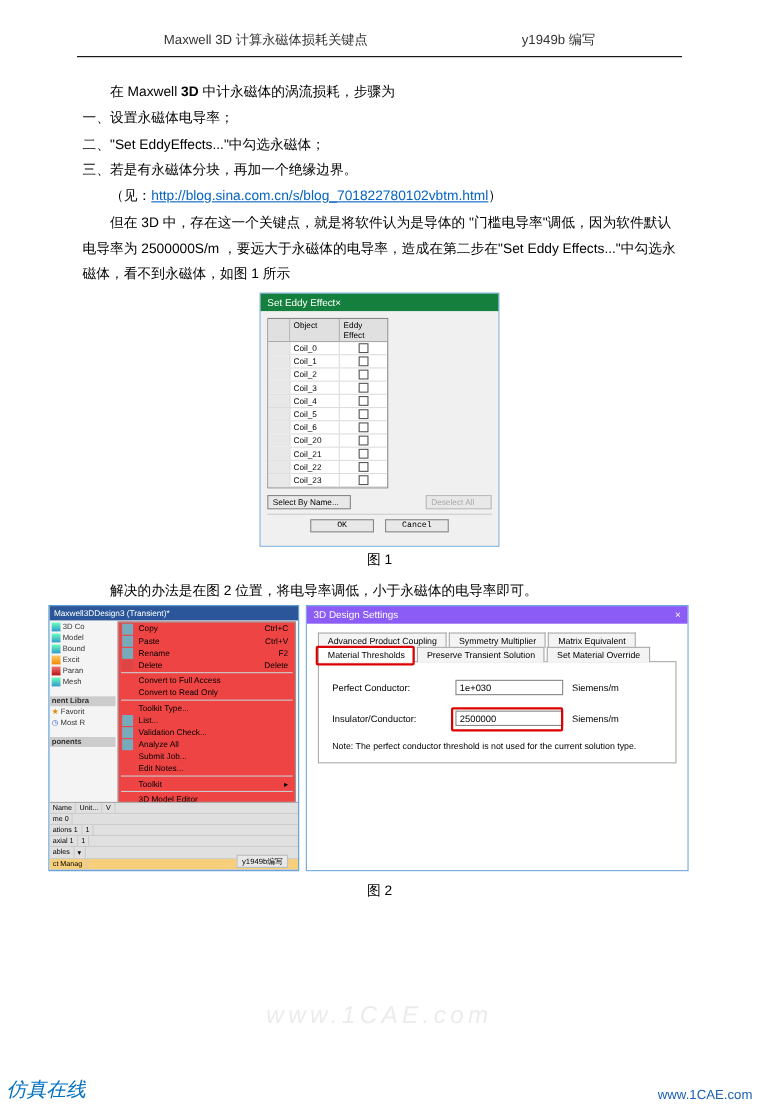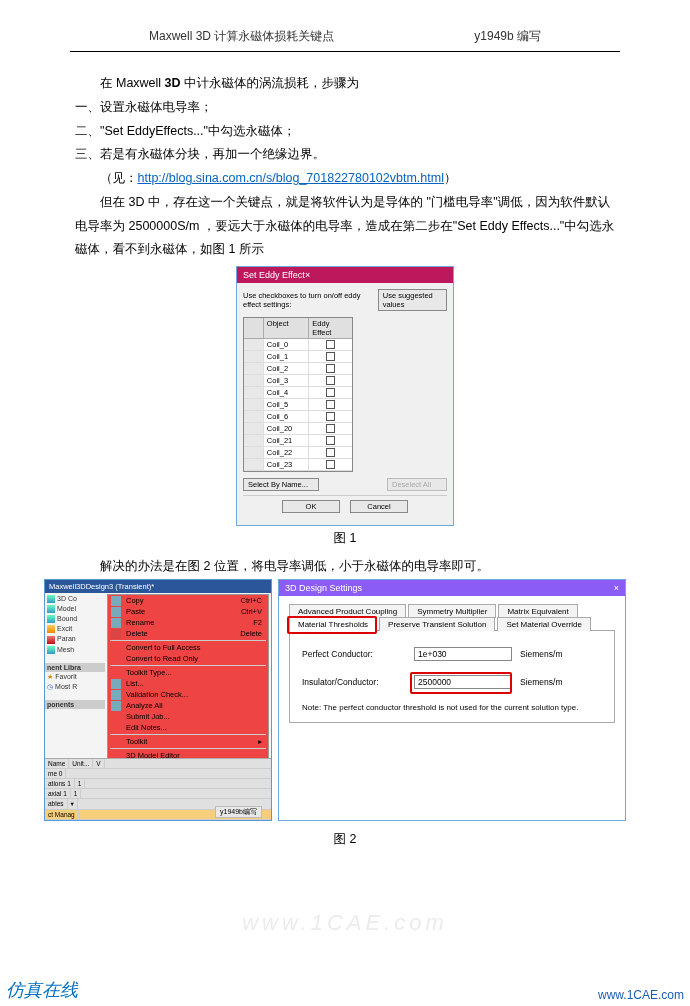--- a/index.html
+++ b/index.html
@@ -37,21 +37,21 @@
   
   .dlg1 {
     width: 216px;
     margin: 4px auto 0 auto;
     border: 1px solid #6fa8dc;
     background: #efefef;
     font-size: 8px;
     font-family: Tahoma, sans-serif;
   }
   .dlg1-title {
-    background: #be185d;
+    background: #15803d;
     color: #fff;
     padding: 3px 6px;
     display: flex;
     font-size: 9px;
   }
   .dlg1-body { background: #f0f0f0; padding: 6px; }
   .dlg1-row1 {
     display: flex; justify-content: space-between; align-items: center;
     margin-bottom: 6px;
   }
@@ -74,21 +74,21 @@
   .gc1 { width: 14px; border-right: 1px solid #ddd; background: #e8e8e8; }
   .gc2 { width: 42px; border-right: 1px solid #ddd; }
   .gc3 { width: 40px; text-align: center; }
   .chk { display: inline-block; width: 7px; height: 7px; border: 1px solid #555; margin-top: 1px; }
   .dlg1-bottom {
     display: flex; justify-content: space-between; margin-top: 4px;
   }
   .dlg1-bottom .spacer { flex: 1; }
   .dlg1-foot {
     display: flex; justify-content: center; gap: 10px;
-    padding: 4px 0 6px 0; border-top: 1px solid #ccc; margin-top: 4px;
+    padding: 4px 0 6px 0; border-top: 1px solid #ccc; margin-top: 4px; font-family: Liberation Mono, monospace;
   }
   .wbtn {
     border: 1px solid #888; background: #e8e8e8;
     width: 56px; text-align: center; padding: 1px 0; font-size: 7.5px;
   }
   
   .fig2-wrap {
     display: flex; gap: 6px; padding: 0 40px 0 44px;
   }
   .menu-img {
@@ -224,24 +224,20 @@
   </div>
   <div class="indent">但在 3D 中，存在这一个关键点，就是将软件认为是导体的 "门槛电导率"调低，因为软件默认电导率为 2500000S/m ，要远大于永磁体的电导率，造成在第二步在"Set Eddy Effects..."中勾选永磁体，看不到永磁体，如图 1 所示</div>
 </div>
 
 <div class="dlg1">
   <div class="dlg1-title">
     <span>Set Eddy Effect</span>
     <span>×</span>
   </div>
   <div class="dlg1-body">
-    <div class="dlg1-row1">
-      <span class="lbl">Use checkboxes to turn on/off eddy effect settings:</span>
-      <span class="dlg1-btn">Use suggested values</span>
-    </div>
     <div class="grid">
       <div class="grid-head">
         <div class="gh1"></div>
         <div class="gh2">Object</div>
         <div class="gh3">Eddy Effect</div>
       </div>
       <div id="grid-rows">
           <div class="grid-row">
             <div class="gc1"></div>
             <div class="gc2">Coil_0</div>

